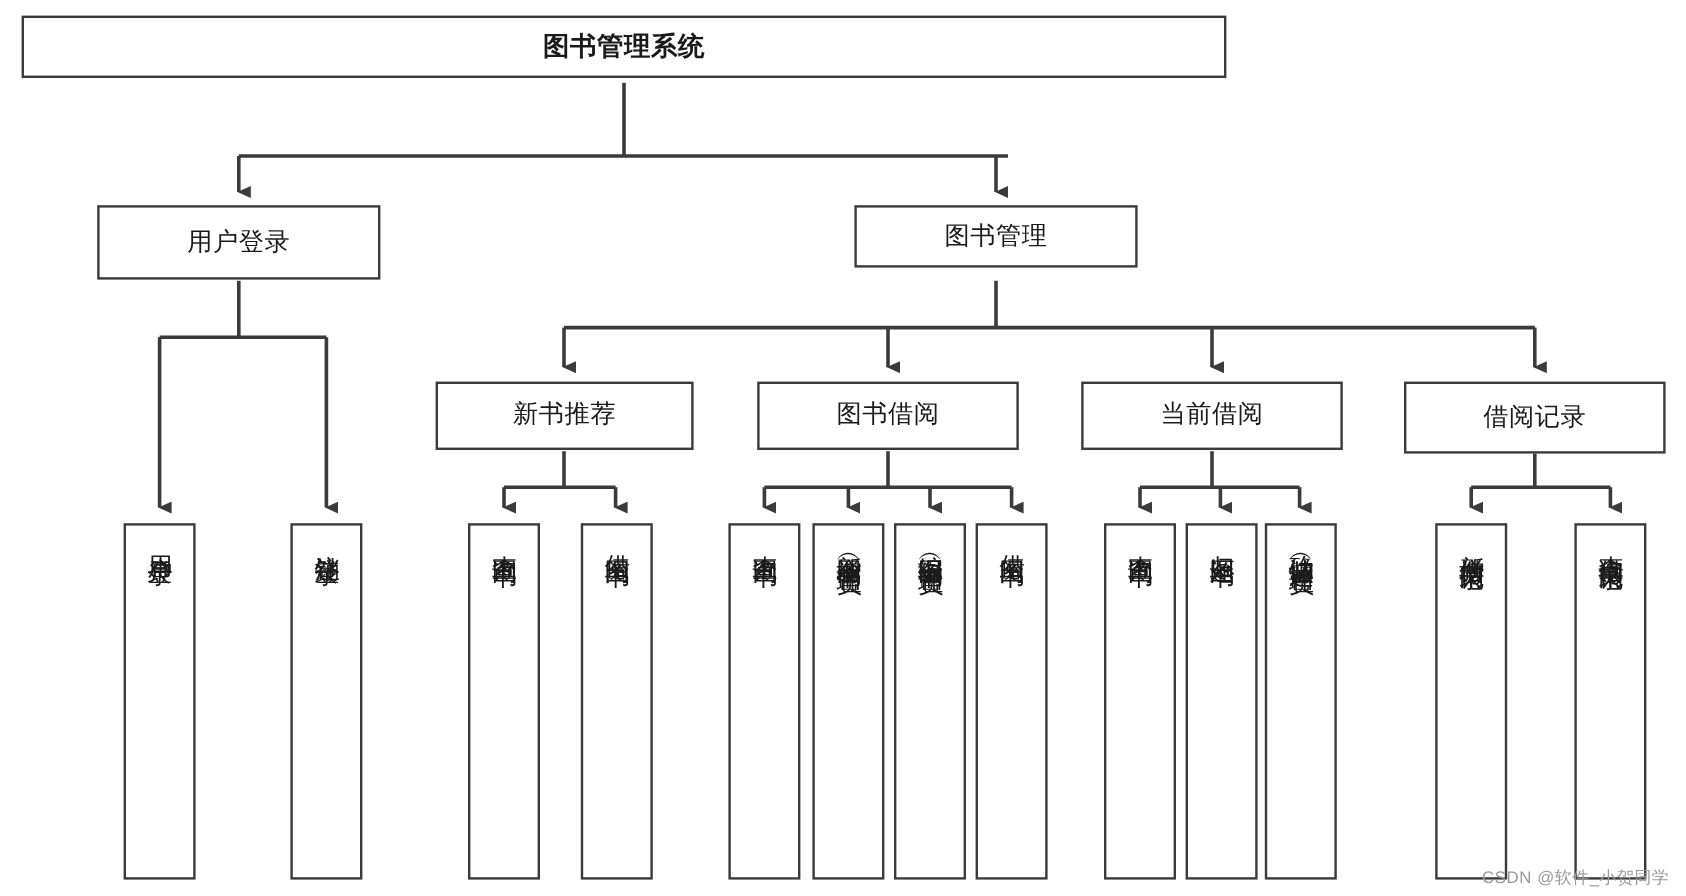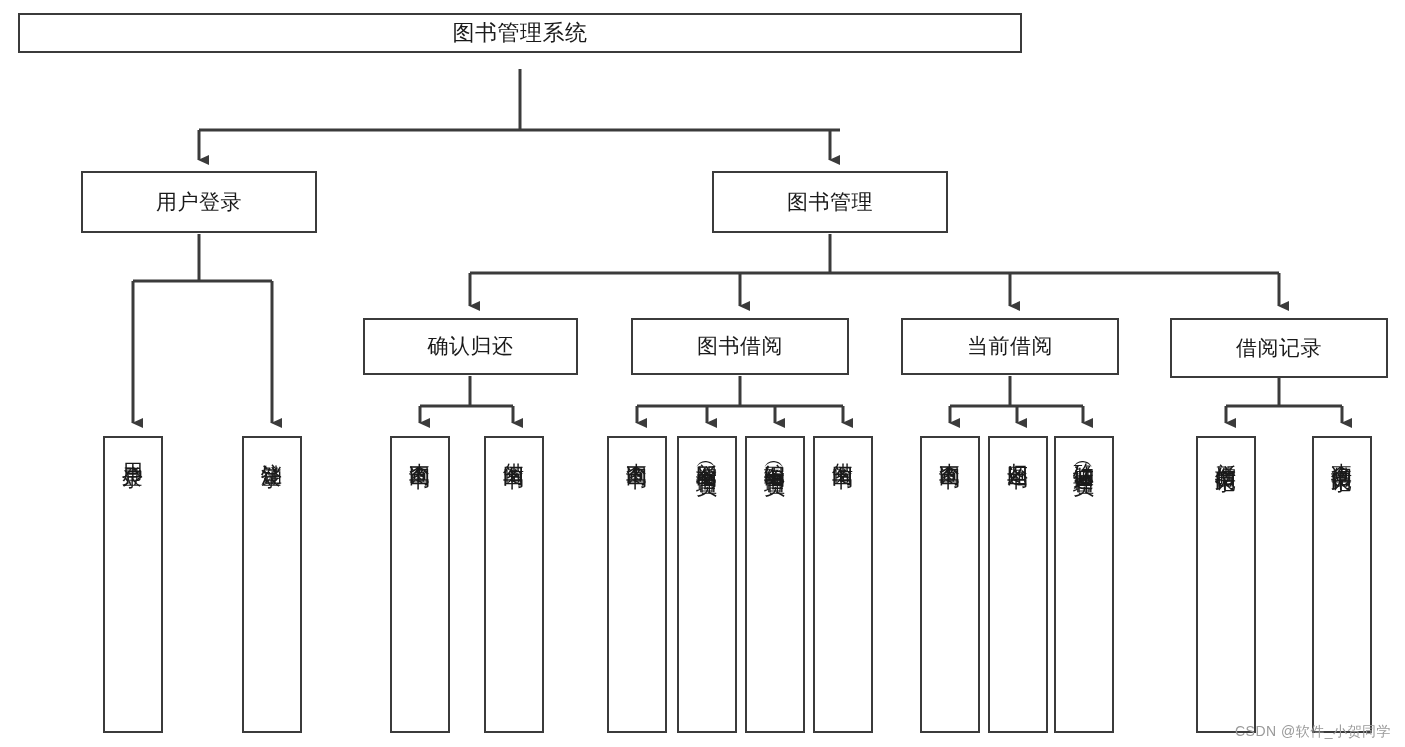--- a/index.html
+++ b/index.html
@@ -124,34 +124,34 @@
       <path d="M1017,406 L1017,423" marker-end="url(#arw)"></path>
       <path d="M1083,406 L1083,423" marker-end="url(#arw)"></path>
 
       <path d="M1279,376 L1279,406"></path>
       <path d="M1226,406 L1342,406"></path>
       <path d="M1226,406 L1226,423" marker-end="url(#arw)"></path>
       <path d="M1342,406 L1342,423" marker-end="url(#arw)"></path>
     </g>
   </svg>
 
-  <div class="node root horiz" style="left:18px; top:13px; width:1004px; height:40px;">
+  <div class="node root horiz" style="left:18px; top:13px; width:1004px; height:52px;font-weight:bold;">
     <span class="label">图书管理系统</span>
   </div>
 
   <div class="node horiz" style="left:81px; top:171px; width:236px; height:62px;">
     <span class="label">用户登录</span>
   </div>
 
-  <div class="node horiz" style="left:712px; top:171px; width:236px; height:62px;text-align:center;">
+  <div class="node horiz" style="left:712px; top:171px; width:236px; height:52px;text-align:center;">
     <span class="label">图书管理</span>
   </div>
 
   <div class="node horiz" style="left:363px; top:318px; width:215px; height:57px;">
-    <span class="label">确认归还</span>
+    <span class="label">新书推荐</span>
   </div>
 
   <div class="node horiz" style="left:631px; top:318px; width:218px; height:57px;">
     <span class="label">图书借阅</span>
   </div>
 
   <div class="node horiz" style="left:901px; top:318px; width:218px; height:57px;">
     <span class="label">当前借阅</span>
   </div>
 

